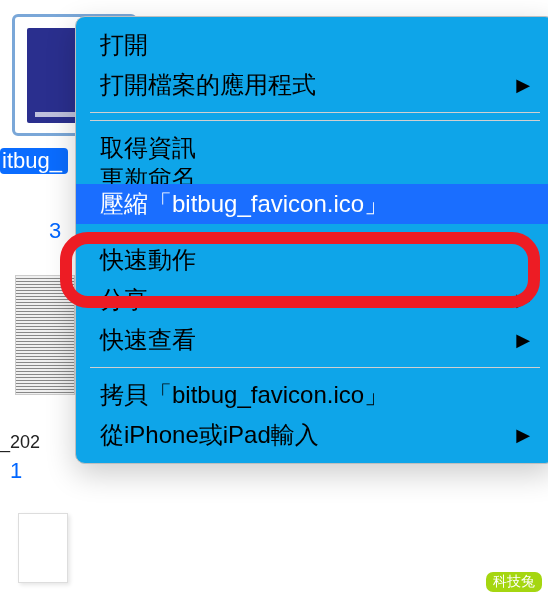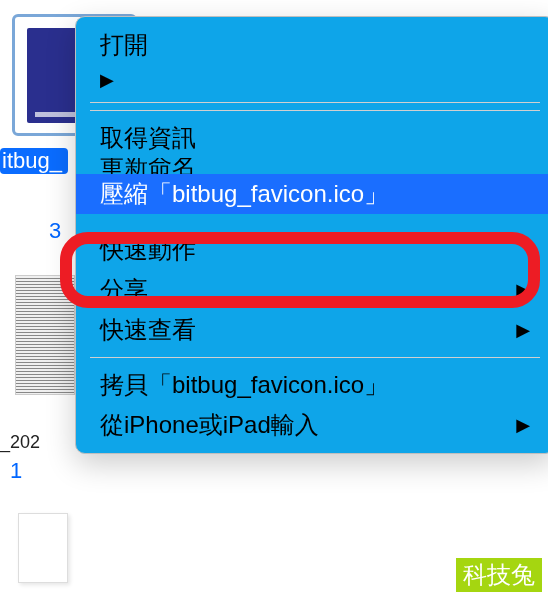--- a/index.html
+++ b/index.html
@@ -157,24 +157,25 @@
       border-radius: 28px;
       z-index: 10;
       pointer-events: none;
     }
     .watermark {
       position: absolute;
       right: 6px;
       bottom: 10px;
       background: #a5d610;
       color: #ffffff;
-      font-size: 24px;
+      font-size: 14px;
       padding: 1px 7px;
       font-weight: 500;
       z-index: 20;
+      border-radius: 7px;
     }
   </style>
 </head>
 <body>
 
 <div class="desktop-bg">
 
   <div class="file-icon-1">
     <div class="file-icon-1-inner"></div>
   </div>
@@ -185,20 +186,21 @@
   <div class="file-label-2b">_202</div>
   <div class="date-2">1</div>
 
   <div class="file-icon-3"></div>
 
   <div class="context-menu">
     <div class="menu-item">
       <span>打開</span>
     </div>
     <div class="menu-item">
+      <span>打開檔案的應用程式</span>
       <span class="submenu-arrow">▶</span>
     </div>
     <div class="menu-sep"></div>
     <div class="menu-sep"></div>
     <div class="menu-item">
       <span>取得資訊</span>
     </div>
     <div class="menu-item" style="height:16px; overflow:hidden;">
       <span>重新命名</span>
     </div>

